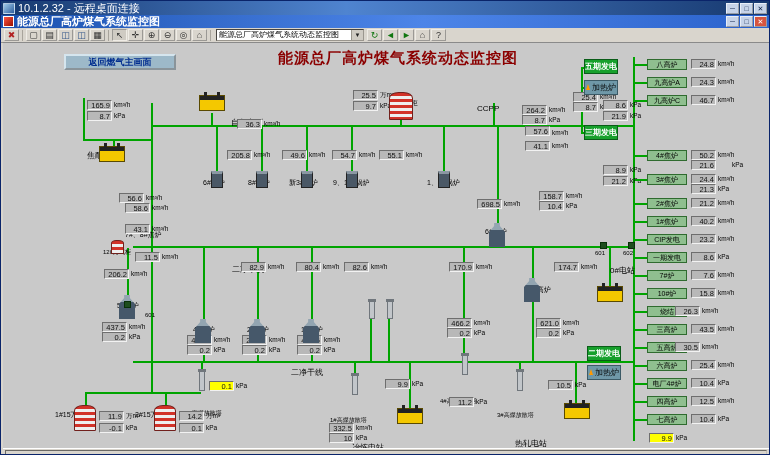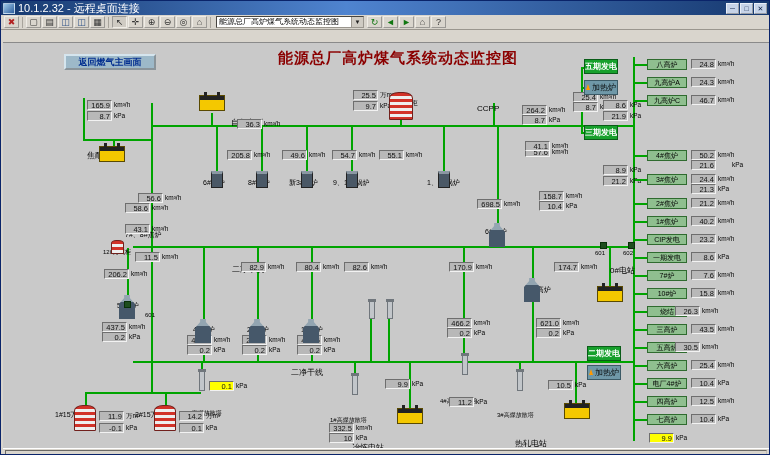--- a/index.html
+++ b/index.html
@@ -25,21 +25,21 @@
   .combo{display:flex;align-items:center;height:12px;background:#fff;border:1px inset #9a968e;width:148px;box-sizing:border-box;margin:0 2px;}
   .cval{flex:1;font-size:8px;line-height:1;padding:0 2px;white-space:nowrap;overflow:hidden;color:#000;}
   .carrow{width:11px;height:100%;background:#cfcbc3;border-left:1px solid #9a968e;font-size:6px;line-height:10px;text-align:center;color:#222;cursor:pointer;}
 
   .statusbar{position:absolute;left:2px;top:447px;width:766px;height:7px;background:#d9d5cd;border-top:1px solid #fff;}
   .spanel{margin:1px 2px;height:4px;border:1px inset #bfbbb3;}
 
   
   .canvas{position:absolute;left:2px;top:41px;width:766px;height:406px;background:#c9c9c9;overflow:hidden;border-top:1px solid #8a8a8a;}
   .main-title{position:absolute;left:240px;top:6px;width:310px;text-align:center;font-weight:bold;font-size:15px;letter-spacing:1px;color:#8b0000;}
-  .back-btn{position:absolute;left:61px;top:11px;width:92px;height:16px;background:#9db9c9;border:2px outset #d5e5ee;font-size:9px;font-weight:bold;color:#002d8f;text-align:center;line-height:12px;box-sizing:border-box;cursor:pointer;}
+  .back-btn{position:absolute;left:61px;top:11px;width:112px;height:16px;background:#9db9c9;border:2px outset #d5e5ee;font-size:9px;font-weight:bold;color:#002d8f;text-align:center;line-height:12px;box-sizing:border-box;cursor:pointer;}
 
   .pipe{position:absolute;background:#00a400;}
   .clabel{position:absolute;font-size:8px;line-height:1;white-space:nowrap;color:#000;margin-top:17px;}
   .readout-wrap{position:absolute;display:flex;align-items:center;gap:2px;height:10px;}
   .rbox{min-width:25px;height:10px;background:#b8b8b8;border-top:1px solid #6e6e6e;border-left:1px solid #6e6e6e;border-bottom:1px solid #f2f2f2;border-right:1px solid #f2f2f2;font-size:7.5px;line-height:9px;text-align:right;padding:0 1px;color:#101010;box-sizing:border-box;}
   .rbox.alarm{background:#ffff00;}
   .runit{font-size:6.5px;line-height:1;color:#000;white-space:nowrap;}
 
   .station{position:absolute;width:34px;height:15px;font-size:8px;font-weight:bold;text-align:center;line-height:14px;box-sizing:border-box;cursor:pointer;white-space:nowrap;overflow:hidden;}
   .station.green{background:#17a02c;color:#fff;border:1px solid #0a5c18;}
@@ -69,20 +69,29 @@
   <div class="titlebar1">
     <div class="rdp-ico"></div>
     <div class="ttext">10.1.2.32 - 远程桌面连接</div>
     <div class="controls">
         <div class="wbtn">─</div>
         <div class="wbtn">□</div>
         <div class="wbtn">✕</div>
       </div>
   </div>
 
+  <div class="titlebar2">
+    <div class="app-ico"></div>
+    <div class="ttext">能源总厂高炉煤气系统监控图</div>
+    <div class="controls">
+        <div class="wbtn">─</div>
+        <div class="wbtn">□</div>
+        <div class="wbtn close">✕</div>
+      </div>
+  </div>
 
   <div class="toolbar">
     <div class="tgroup">
         <div class="tbtn" style="color: rgb(178, 34, 34);">✖</div>
         <div class="tsep"></div>
         <div class="tbtn" style="color: rgb(51, 51, 51);">▢</div>
         <div class="tbtn" style="color: rgb(51, 51, 51);">▤</div>
         <div class="tbtn" style="color: rgb(51, 85, 136);">◫</div>
         <div class="tbtn" style="color: rgb(51, 85, 136);">◫</div>
         <div class="tbtn" style="color: rgb(51, 51, 51);">▦</div>
@@ -206,21 +215,21 @@
         <div class="runit">km³/h</div>
       </div>
       <div class="readout-wrap" style="left: 329px; top: 107px;">
         <div class="rbox">54.7</div>
         <div class="runit">km³/h</div>
       </div>
       <div class="readout-wrap" style="left: 376px; top: 107px;">
         <div class="rbox">55.1</div>
         <div class="runit">km³/h</div>
       </div>
-      <div class="readout-wrap" style="left: 135px; top: 150px; justify-content: center;">
+      <div class="readout-wrap" style="left: 116px; top: 150px; justify-content: center;">
         <div class="rbox">56.6</div>
         <div class="runit">km³/h</div>
       </div>
       <div class="readout-wrap" style="left: 122px; top: 160px;">
         <div class="rbox">58.6</div>
         <div class="runit">km³/h</div>
       </div>
       <div class="readout-wrap" style="left: 122px; top: 181px;">
         <div class="rbox">43.1</div>
         <div class="runit">km³/h</div>
@@ -330,21 +339,21 @@
         <div class="runit">kPa</div>
       </div>
       <div class="readout-wrap" style="left: 570px; top: 49px;">
         <div class="rbox">25.4</div>
         <div class="runit">km³/h</div>
       </div>
       <div class="readout-wrap" style="left: 570px; top: 59px;">
         <div class="rbox">8.7</div>
         <div class="runit">kPa</div>
       </div>
-      <div class="readout-wrap" style="left: 522px; top: 104px;">
+      <div class="readout-wrap" style="left: 522px; top: 83px; align-items: flex-end;">
         <div class="rbox">57.6</div>
         <div class="runit">km³/h</div>
       </div>
       <div class="readout-wrap" style="left: 522px; top: 98px;">
         <div class="rbox">41.1</div>
         <div class="runit">km³/h</div>
       </div>
       <div class="readout-wrap" style="left: 600px; top: 57px;">
         <div class="rbox">8.6</div>
         <div class="runit">kPa</div>

